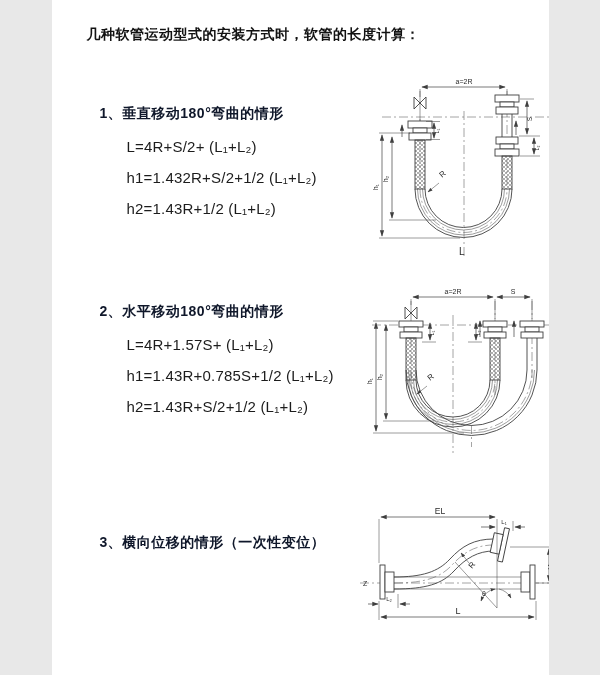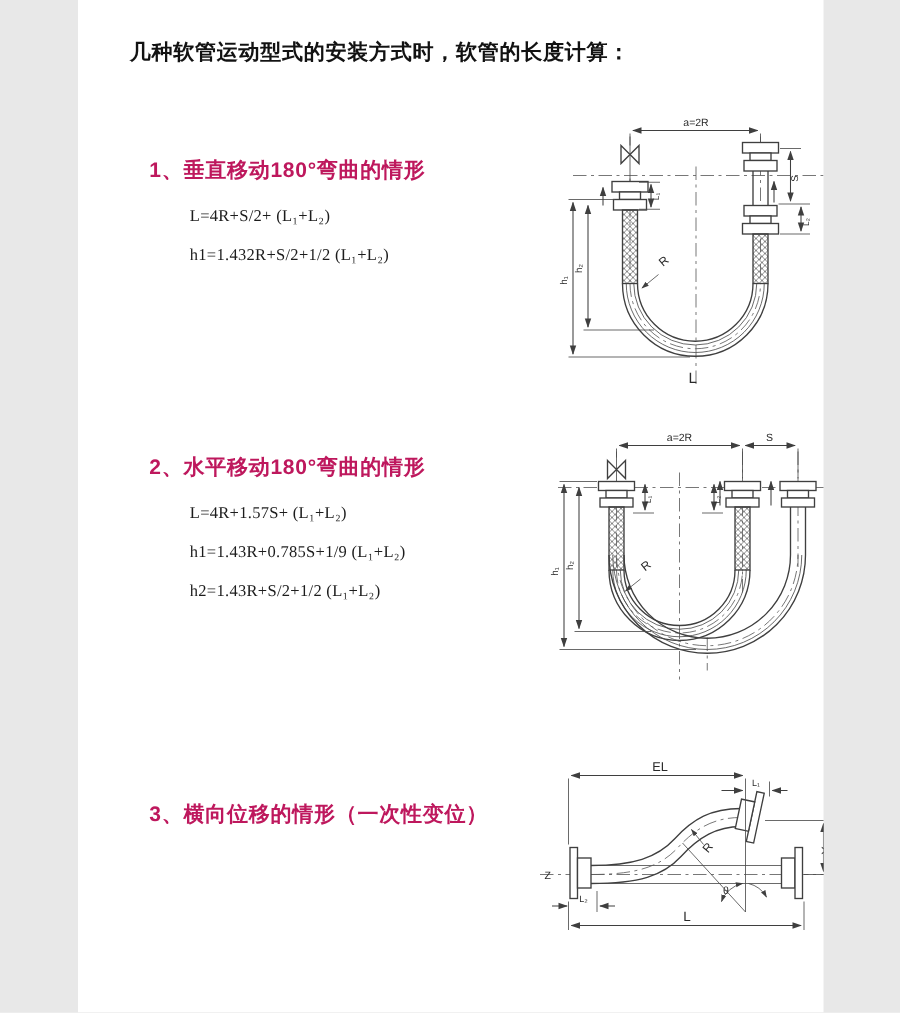--- a/index.html
+++ b/index.html
@@ -9,22 +9,22 @@
     margin:0 auto;
   }
   .title{
     position:absolute;left:35px;top:26px;font-size:14px;font-weight:bold;
     letter-spacing:0.5px;color:#121212;
   }
   .sec{position:absolute;left:48px;}
   #sec1{top:105px}
   #sec2{top:303px}
   #sec3{top:534px}
-  .sec .head{font-size:14px;font-weight:bold;letter-spacing:0.5px;margin:0 0 15px 0;color:#be185d;}
-  .sec .f{font-size:11px;margin:0 0 14px 27px;letter-spacing:0.2px;color:#1c1c1c;white-space:nowrap;font-family:Liberation Serif, serif;}
+  .sec .head{font-size:14px;font-weight:bold;letter-spacing:0.5px;margin:0 0 15px 0;color:#0f172a;}
+  .sec .f{font-size:15px;margin:0 0 14px 27px;letter-spacing:0.2px;color:#1c1c1c;white-space:nowrap;}
   svg{position:absolute;}
   #d1{left:312px;top:75px}
   #d2{left:312px;top:285px}
   #d3{left:300px;top:505px}
   .ln{stroke:#3f3f3f;stroke-width:0.9;fill:none;}
   .fit{stroke:#3f3f3f;stroke-width:0.9;fill:#ffffff;}
   .thin{stroke:#4a4a4a;stroke-width:0.55;fill:none;}
   .cl{stroke:#5a5a5a;stroke-width:0.55;fill:none;stroke-dasharray:9 3 2 3;}
   .dim{stroke:#3f3f3f;stroke-width:0.7;fill:none;}
   .lbl{fill:#2a2a2a;font-family:"Liberation Sans", sans-serif;}
@@ -33,26 +33,27 @@
 <body>
 
 <div class="page">
 
   <div class="title">几种软管运动型式的安装方式时，软管的长度计算：</div>
 
   <div class="sec" id="sec1">
     <div class="head">1、垂直移动180°弯曲的情形</div>
     <div class="f">L=4R+S/2+ (L₁+L₂)</div>
     <div class="f">h1=1.432R+S/2+1/2 (L₁+L₂)</div>
+    <div class="f">h2=1.43R+1/2 (L₁+L₂)</div>
   </div>
 
   <div class="sec" id="sec2">
     <div class="head">2、水平移动180°弯曲的情形</div>
     <div class="f">L=4R+1.57S+ (L₁+L₂)</div>
-    <div class="f">h1=1.43R+0.785S+1/9 (L₁+L₂)</div>
+    <div class="f">h1=1.43R+0.785S+1/2 (L₁+L₂)</div>
     <div class="f">h2=1.43R+S/2+1/2 (L₁+L₂)</div>
   </div>
 
   <div class="sec" id="sec3">
     <div class="head">3、横向位移的情形（一次性变位）</div>
   </div>
 
   <svg id="d1" width="280" height="185" viewBox="0 0 280 185">
     <defs>
       <marker id="a1" viewBox="0 0 10 10" refX="9" refY="5" markerWidth="9" markerHeight="9" orient="auto-start-reverse">

